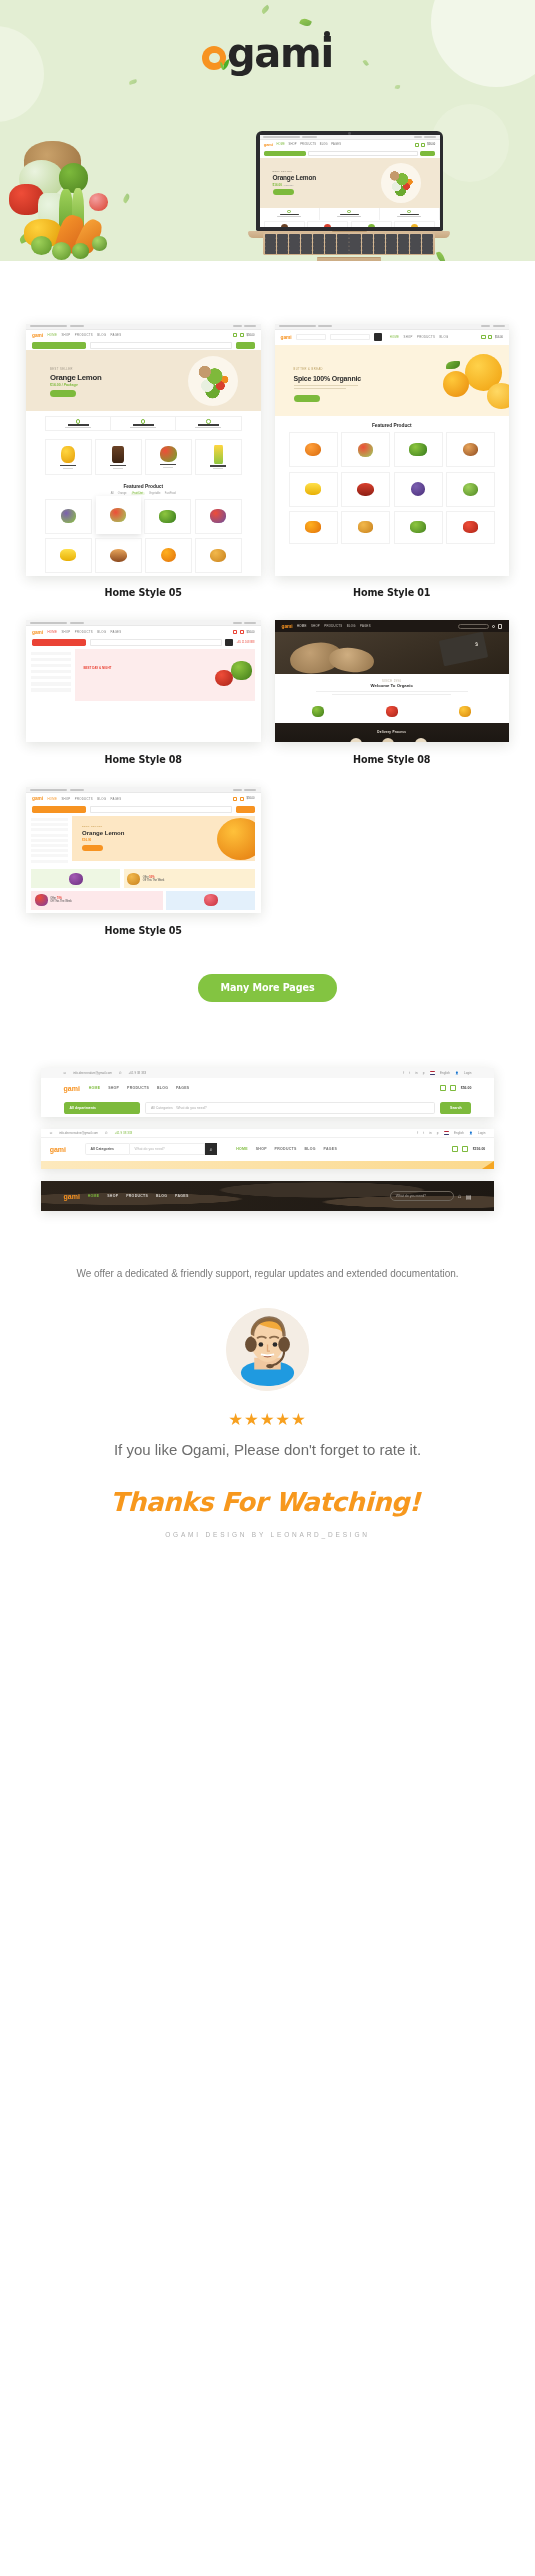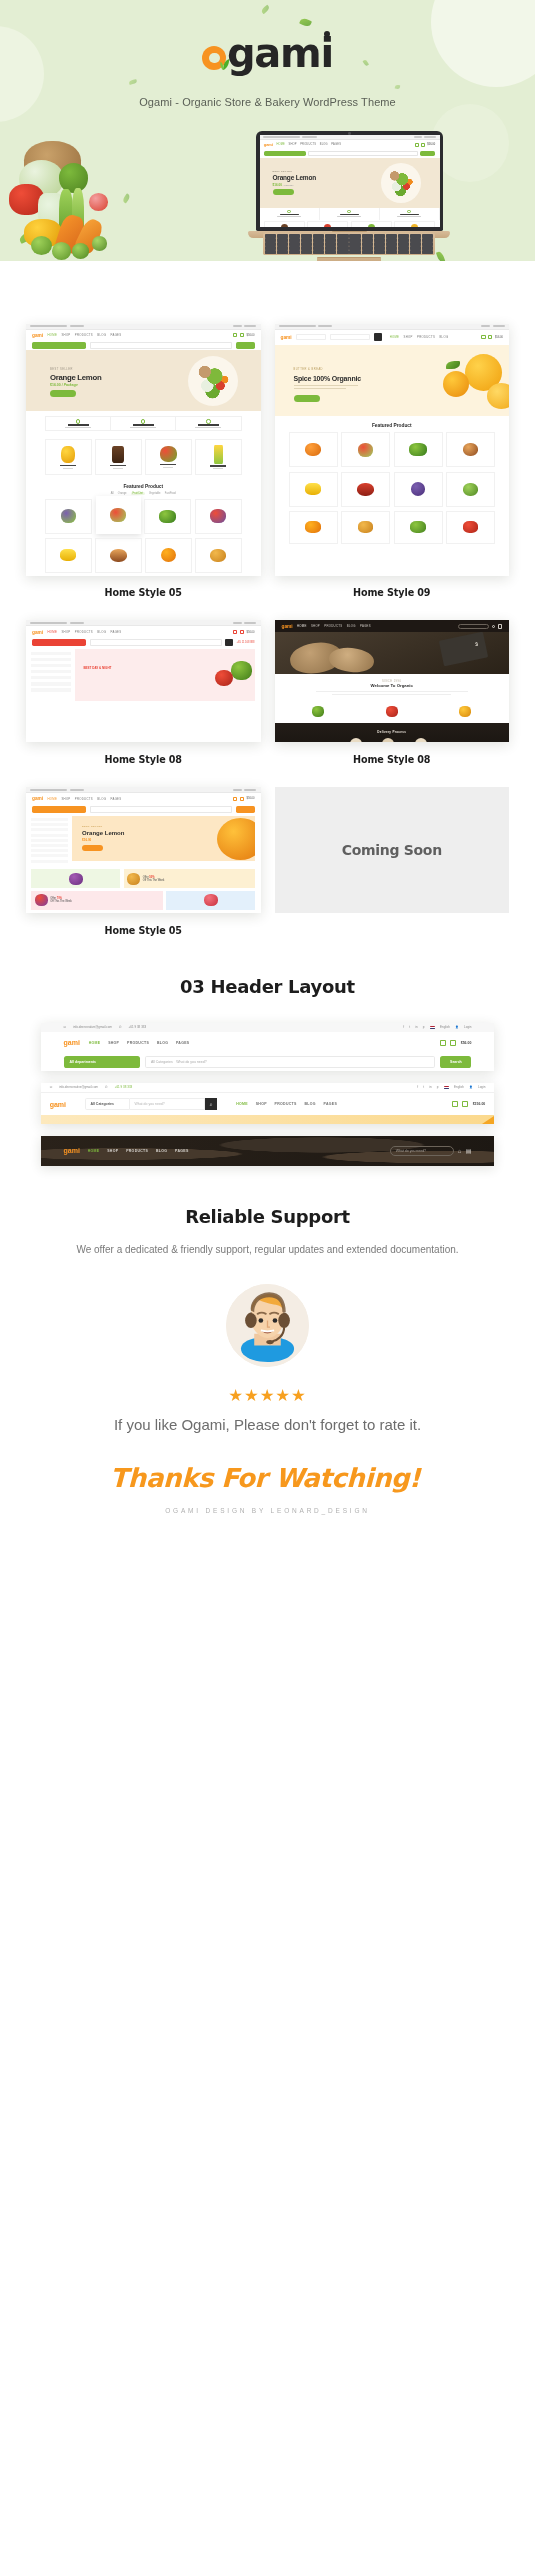--- a/index.html
+++ b/index.html
@@ -271,21 +271,20 @@
           <span class="sprout">
             <svg width="12" height="11.3" viewBox="0 0 14 13">
               <path d="M6 13 C6 6 8 2 13 0 C13 7 10 11 6 13 Z" fill="#4caf28"></path>
               <path d="M5.5 13 C3 9 2 6 3 3 C6 5 6.5 9 5.5 13 Z" fill="#7ec43f"></path>
             </svg>
           </span>
         </span><span class="logo-txt">gami</span><span class="idot"></span>
       </span>
     </div>
 
-    <div class="tagline">Ogami - Organic Store &amp; Bakery WordPress Theme</div>
 
     <div class="hero-art">
 
       <div class="laptop">
         <div class="lid">
           <div class="screen">
             <div class="mock">
               <div class="sc-topbar">
                 <span class="sc-pill" style="width:37px"></span>
                 <span class="sc-pill" style="width:15.6px"></span>
@@ -662,21 +661,21 @@
                 </div>
               <div style="flex:1;height:33px;border:0.5px solid #f1f1f1;display:flex;align-items:center;justify-content:center">
                   <i style="width:15.6px;height:12px;border-radius:40%;background:radial-gradient(circle at 35% 30%,#8ec63f,#44811f);display:block"></i>
                 </div>
               <div style="flex:1;height:33px;border:0.5px solid #f1f1f1;display:flex;align-items:center;justify-content:center">
                   <i style="width:15.6px;height:12px;border-radius:40%;background:radial-gradient(circle at 35% 30%,#ef4d38,#ad2417);display:block"></i>
                 </div>
             </div>
           </div>
         </div>
-        <p class="thumb-label">Home Style 09</p>
+        <p class="thumb-label">Home Style 01</p>
       </div>
     </div>
 
     <div class="thumb-grid" style="margin-top:22.6px">
 
       <div class="thumb-cell">
         <div class="thumb" style="height:122px">
           <div class="mock">
             <div class="m-top">
               <span class="m-bar" style="width:37px"></span>
@@ -847,31 +846,28 @@
               <div style="flex:1;height:19px;background:#e3f0fb;display:flex;align-items:center;justify-content:center">
                   <i style="width:14px;height:12px;border-radius:45%;background:radial-gradient(circle at 35% 30%,#f4747e,#c72e3c);display:block"></i>
                 </div>
             </div>
 
           </div>
         </div>
         <p class="thumb-label">Home Style 05</p>
       </div>
 
-      <div class="thumb-cell">
-        <div class="thumb coming-soon" style="height:126px;box-shadow:none">
-          <span>Coming Soon</span>
-        </div>
-      </div>
     </div>
 
+    <div style="text-align:center;margin-top:38px">
+      <button style="background:#83c441;color:#fff;border:none;border-radius:17.4px;padding:8.7px 22.6px;font-family:'DejaVu Sans',sans-serif;font-size:9.6px;font-weight:700;cursor:pointer;letter-spacing:-0.1px">Many More Pages</button>
+    </div>
   </section>
 
   <section class="hdr-section">
-    <h2 class="section-title">03 Header Layout</h2>
 
     <div class="hdr-stack">
 
       <div class="hdr-shot">
         <div class="h-util">
           <span>✉</span>
           <span>info.deercreative@gmail.com</span>
           <span>✆</span>
           <span>+61 9 38 333</span>
           <span class="sp">
@@ -979,21 +975,20 @@
             </span>
             <span style="color:#d8d5d0;font-size:6px">⌂</span>
             <span style="color:#d8d5d0;font-size:6px">▤</span>
           </span>
         </div>
       </div>
     </div>
   </section>
 
   <section class="sup-section">
-    <h2 class="section-title">Reliable Support</h2>
     <p class="sup-sub">We offer a dedicated &amp; friendly support, regular updates and extended documentation.</p>
 
     <div class="avatar-wrap">
       <svg viewBox="0 0 100 100" width="83" height="83" aria-hidden="true">
         <circle cx="50" cy="50" r="50" fill="#f4ede4"></circle>
         <path d="M50 94 C30 94 18 86 18 78 C18 70 30 64 50 64 C70 64 82 70 82 78 C82 86 70 94 50 94 Z" fill="#1f9ae0"></path>
         <path d="M34 60 h32 v14 H34 Z" fill="#f0c8a0"></path>
         <ellipse cx="50" cy="40" rx="20" ry="25" fill="#f6d3ab"></ellipse>
         <path d="M30 34 C30 18 42 12 52 12 C64 12 70 20 70 34 C70 30 66 26 60 25 C54 24 44 22 38 18 C36 24 32 28 30 34 Z" fill="#f2a93a"></path>
         <path d="M30 32 C28 20 40 10 52 10 C66 10 72 20 72 34 L68 34 C68 22 62 16 52 16 C42 16 34 22 34 34 Z" fill="#7a5c3e" opacity=".85"></path>

